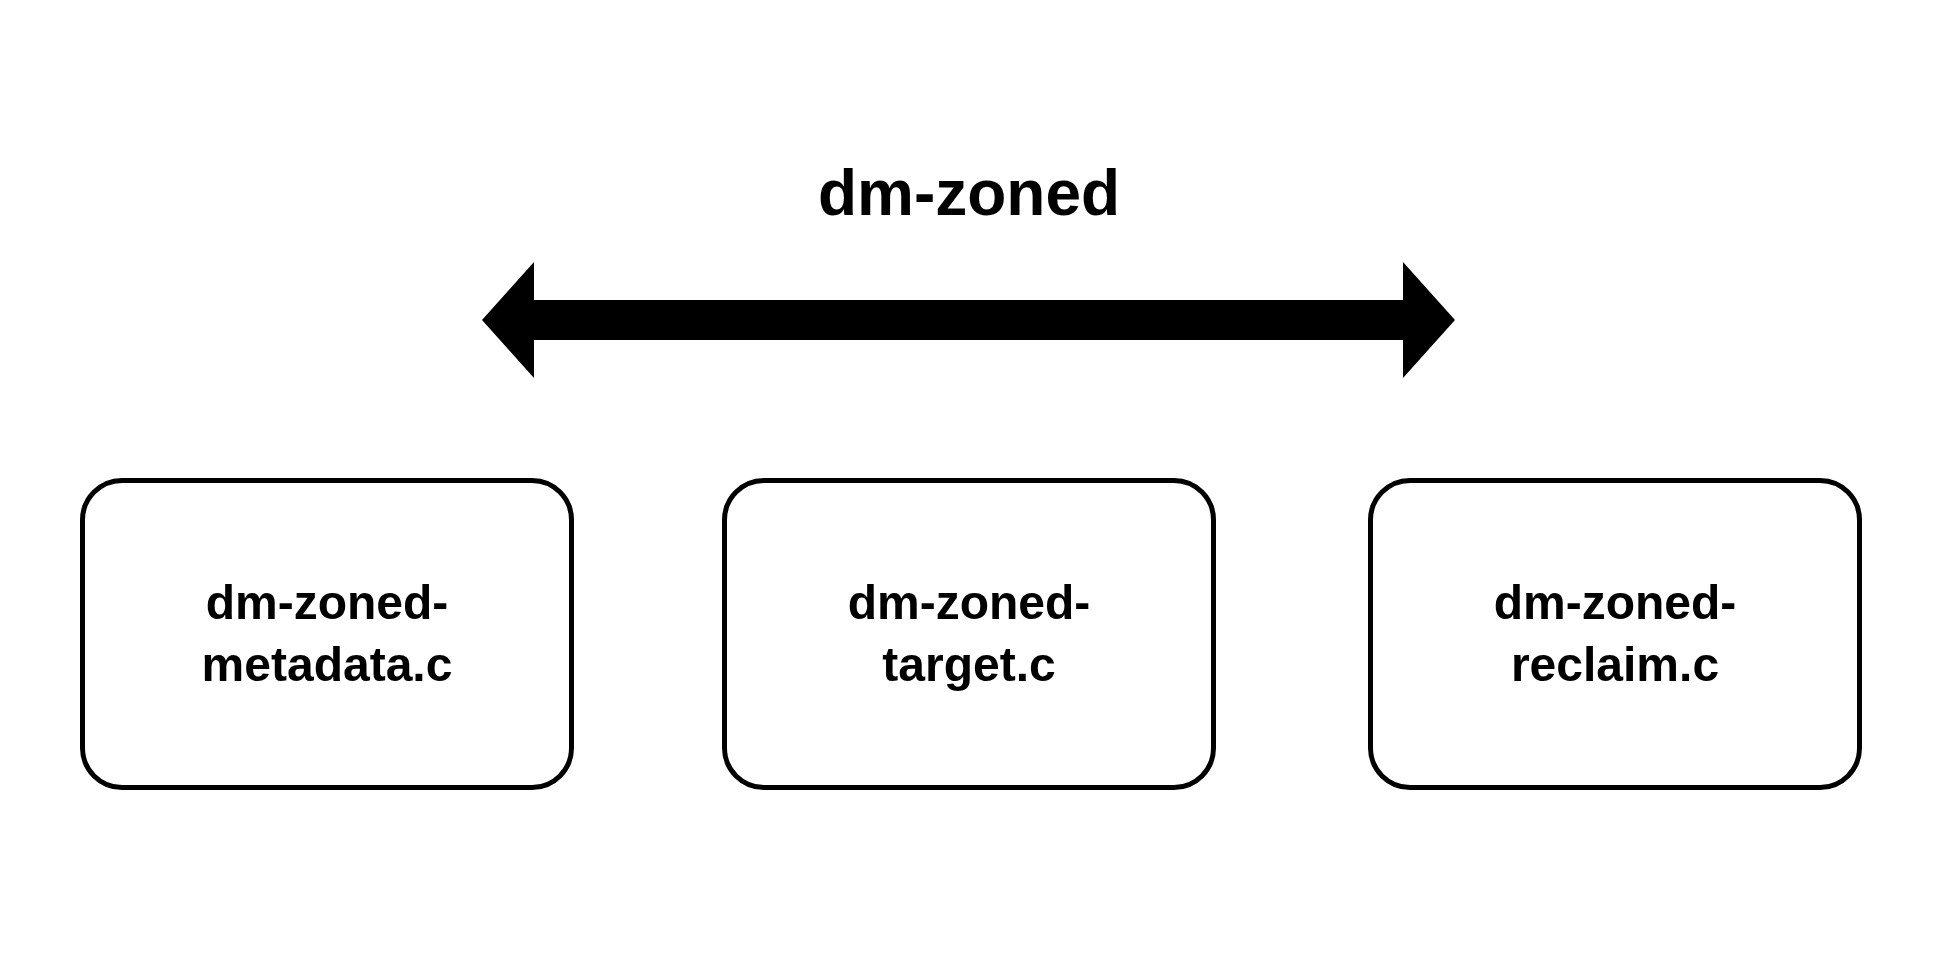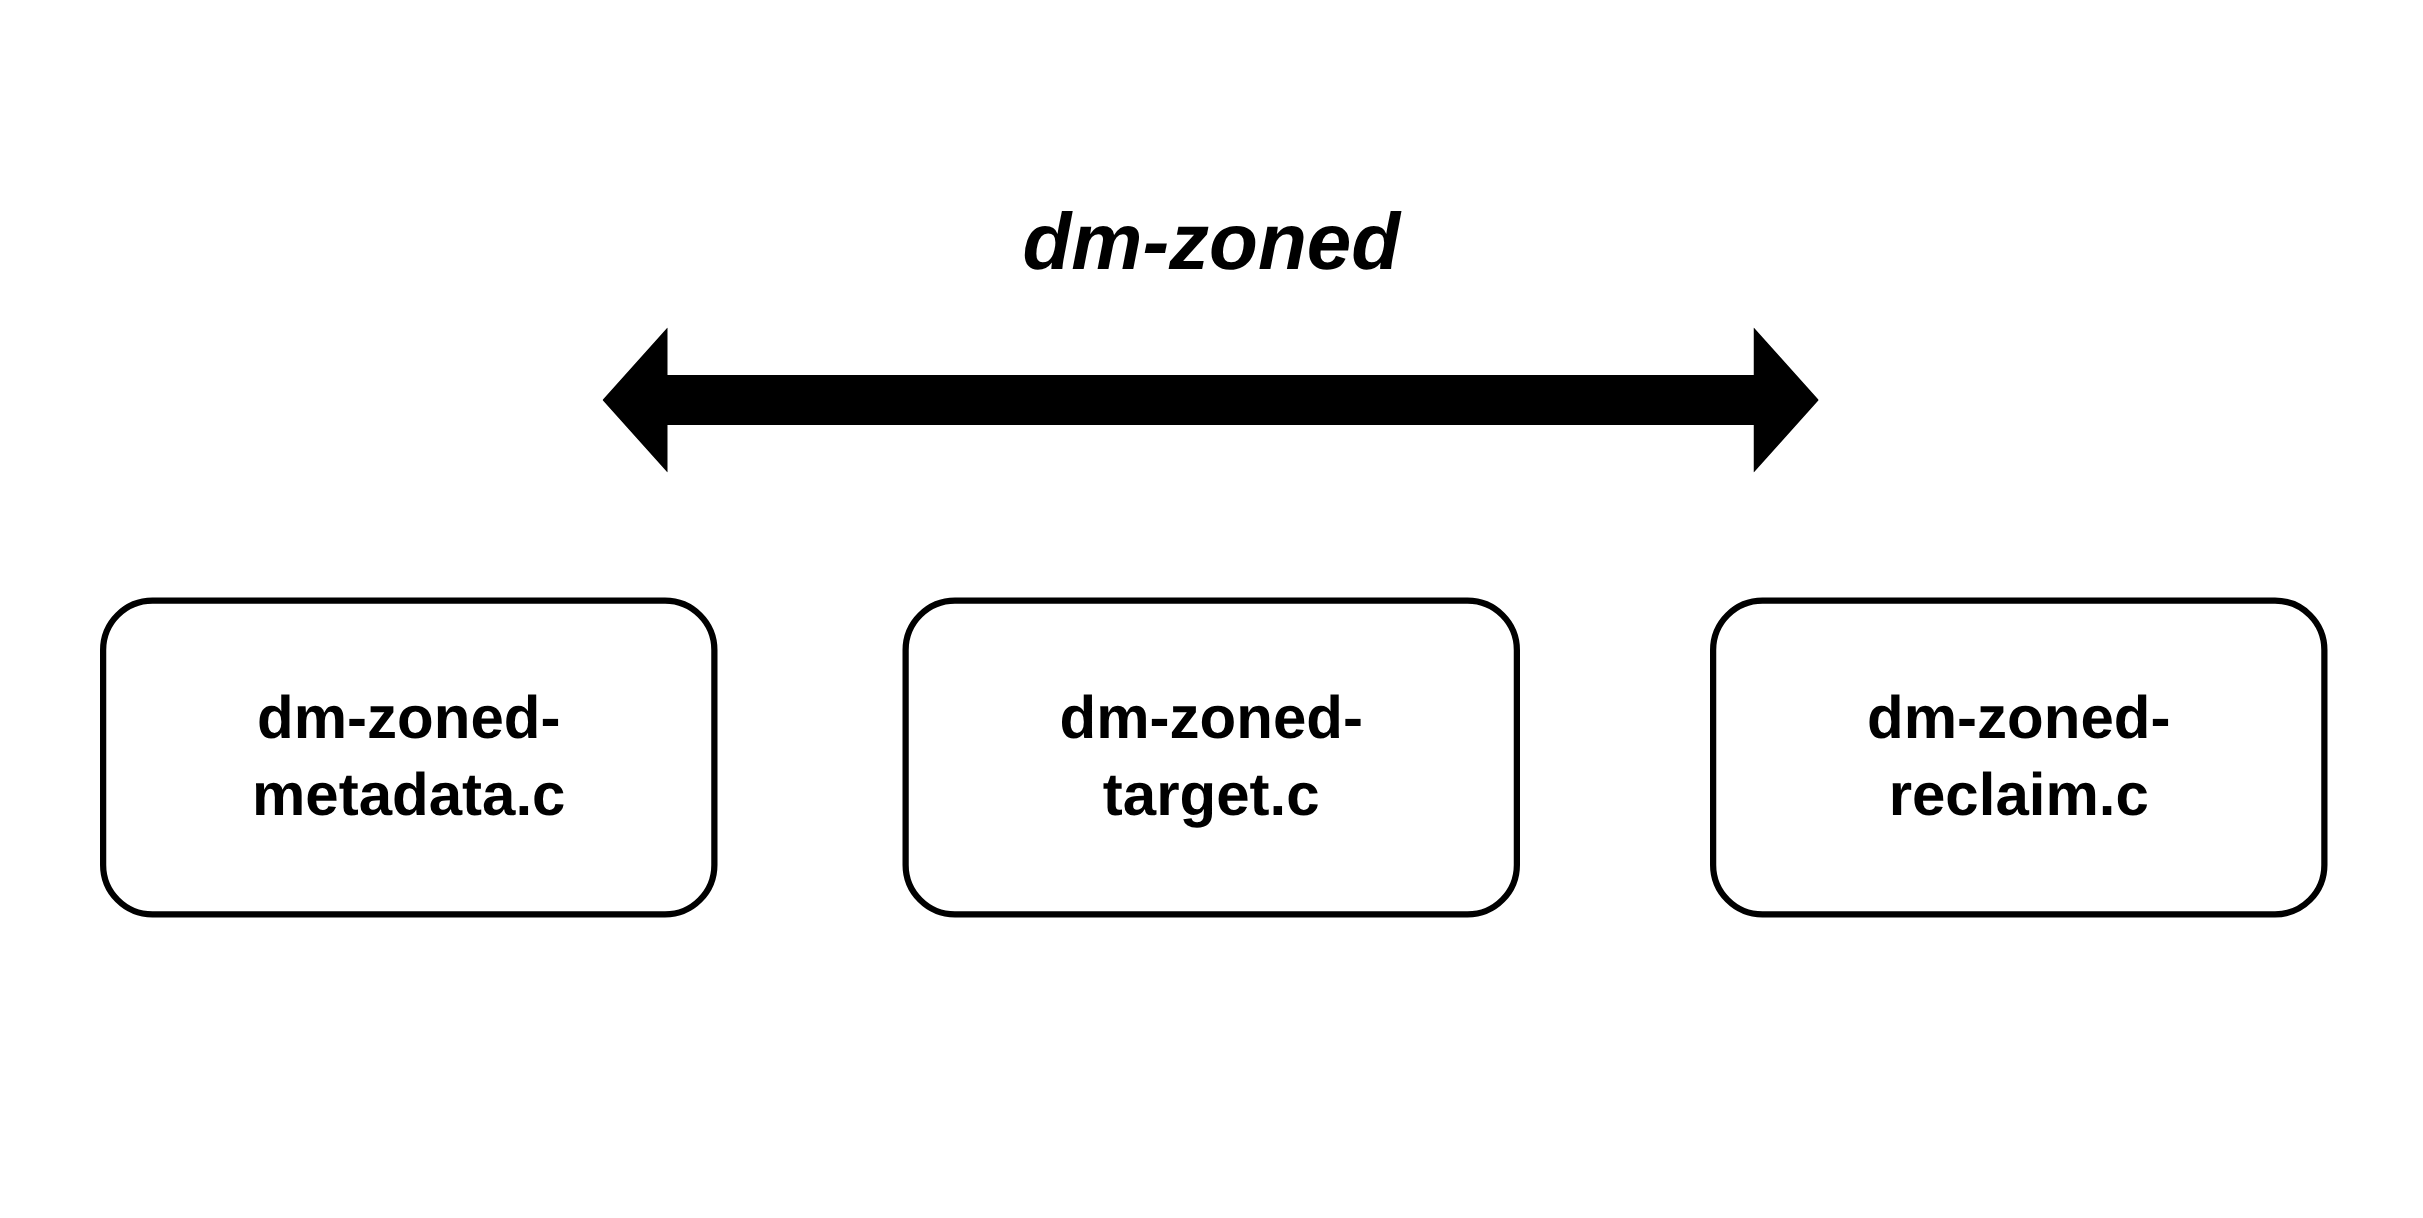--- a/index.html
+++ b/index.html
@@ -22,36 +22,35 @@
     position: absolute;
     top: 158px;
     left: 0;
     width: 1938px;
     text-align: center;
     font-size: 64px;
     font-weight: 700;
     color: var(--fg);
     line-height: 1.1;
     letter-spacing: 0px;
-    font-style: italic;
   }
   .double-arrow {
     position: absolute;
     left: 482px;
     top: 262px;
     width: 973px;
     height: 116px;
     color: var(--fg);
     display: block;
   }
   .node {
     position: absolute;
     top: 478px;
     width: 494px;
-    height: 256px;
+    height: 312px;
     border: 5px solid var(--fg);
     border-radius: 42px;
     background: var(--bg);
     display: flex;
     align-items: center;
     justify-content: center;
   }
   .node-1 { left: 80px; }
   .node-2 { left: 722px; }
   .node-3 { left: 1368px; }

